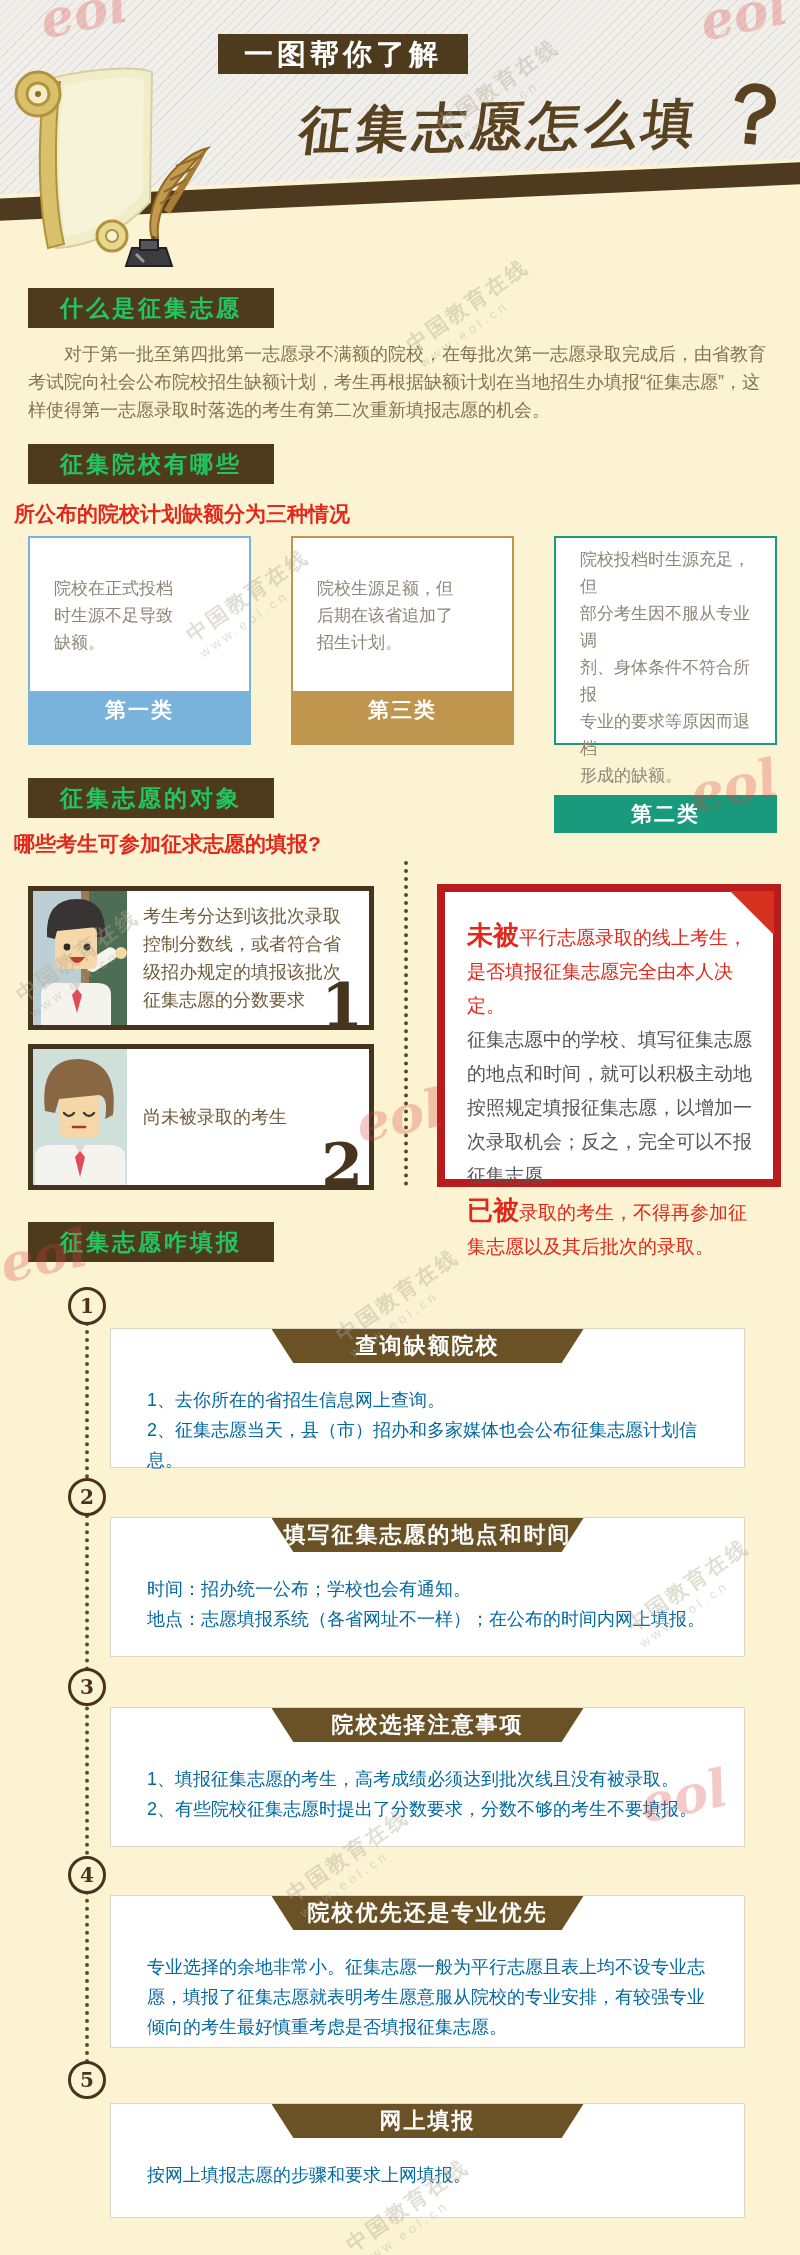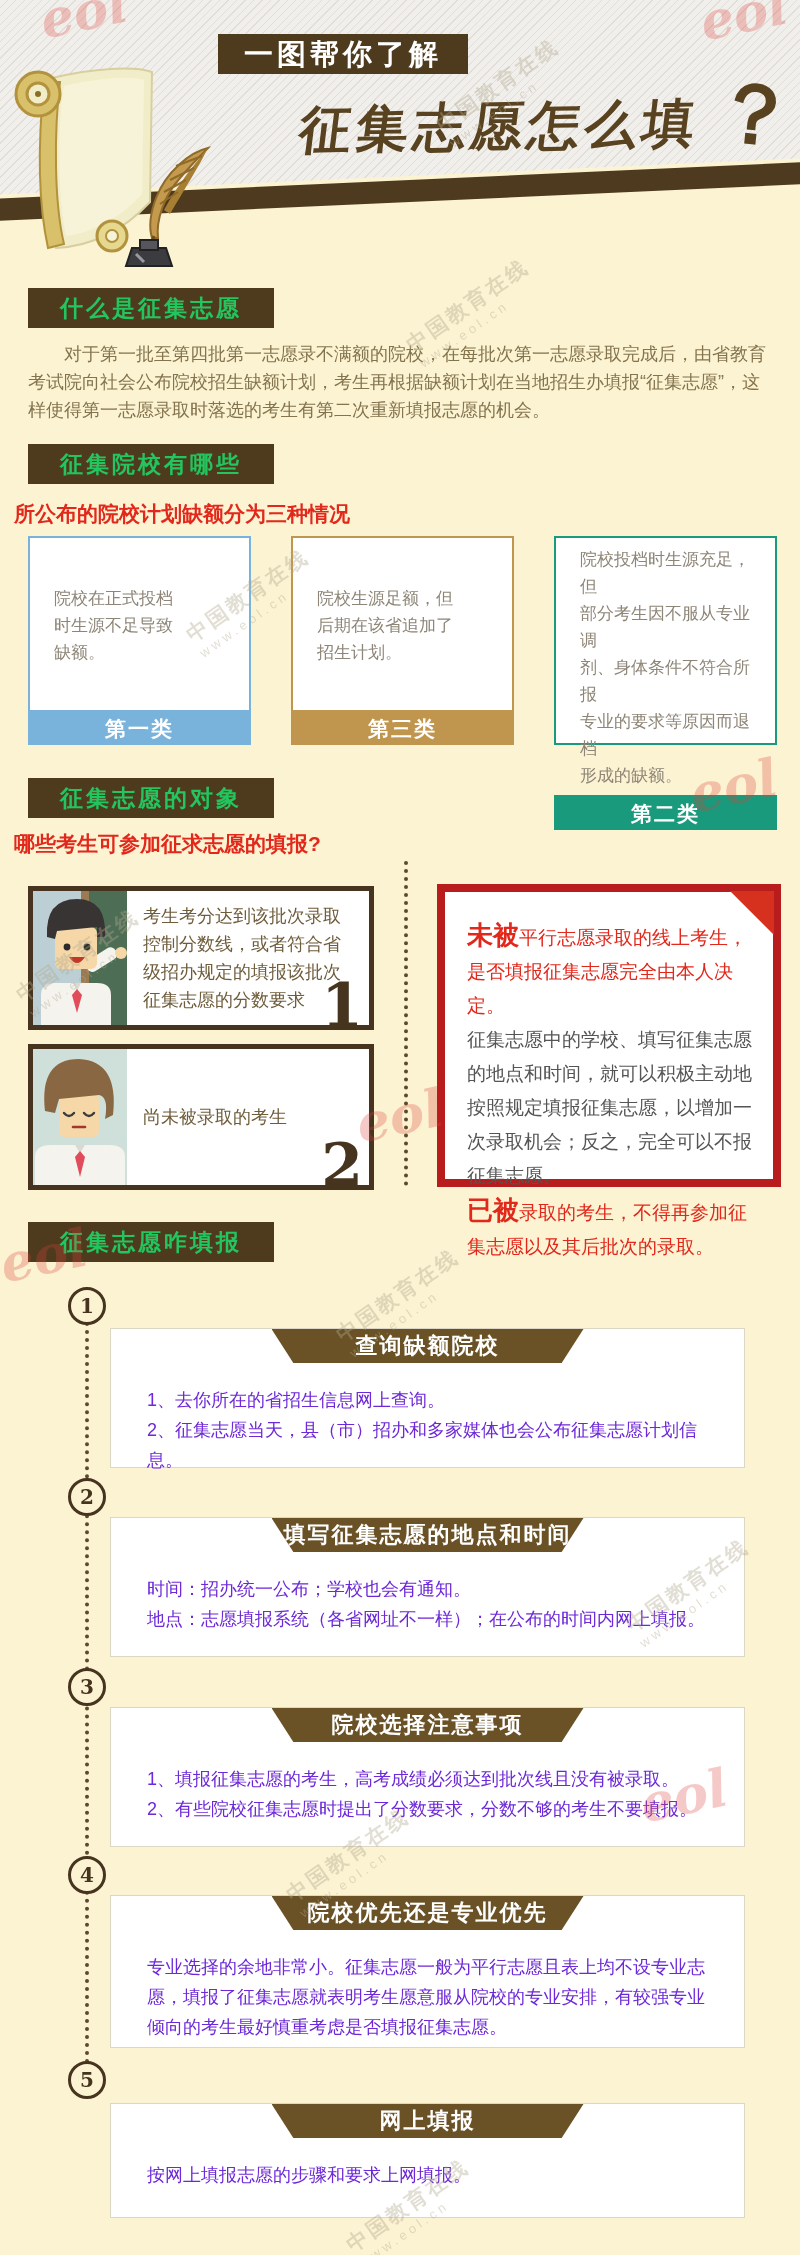--- a/index.html
+++ b/index.html
@@ -63,21 +63,21 @@
   
   .cats { position:absolute; left:28px; top:536px; width:750px; height:209px;
           display:flex; gap:40px; z-index:2; }
   .cat { width:223px; background:#fff; border:2px solid; display:flex;
          flex-direction:column; }
   .cat-0 { border-color:#79B3DB; }
   .cat-1 { border-color:#199A7C; }
   .cat-2 { border-color:#C0964E; }
   .cat-body { flex:1; display:flex; align-items:center; padding:8px 24px;
               color:#8D8577; font-size:17px; line-height:27px; white-space:pre-line; }
-  .cat-foot { height:35px; line-height:38px; text-align:center; color:#fff;
+  .cat-foot { height:54px; line-height:38px; text-align:center; color:#fff;
               font-size:21px; font-weight:bold; letter-spacing:2px; margin:-2px; }
 
   
   .t-box { position:absolute; left:28px; width:346px; background:#fff;
            border:5px solid #46341F; display:flex; z-index:2; }
   .t-box .pane { width:94px; flex:0 0 94px; }
   .t-box .pane svg { display:block; width:100%; height:100%; }
   .t-text { flex:1; display:flex; align-items:center; padding:6px 14px 6px 16px;
             color:#6E5C3B; font-size:18px; line-height:28px; white-space:pre-line;
             position:relative; }
@@ -102,21 +102,21 @@
   .step-circle { position:absolute; left:68px; width:38px; height:38px;
                  border-radius:50%; background:#FBF3D2; border:3px solid #46341F;
                  color:#46341F; font-size:20px; font-weight:bold; text-align:center;
                  line-height:32px; z-index:2; font-family:"DejaVu Serif",serif; }
   .step-card { position:absolute; left:110px; width:635px; background:#fff;
                border:1px solid #DCD6C4; z-index:2; }
   .step-banner { width:312px; height:34px; margin:0 auto; background:#6A5226;
                  clip-path:polygon(0 0,100% 0,93% 100%,7% 100%);
                  color:#fff; font-size:22px; font-weight:bold; letter-spacing:2px;
                  text-align:center; line-height:34px; }
-  .step-body { padding:22px 30px 14px 36px; color:#6d28d9; font-size:18px;
+  .step-body { padding:22px 30px 14px 36px; color:#0369a1; font-size:18px;
                line-height:30px; }
 </style>
 </head>
 <body>
 
 <div id="page">
 
   <div class="header">
     <div class="header-stripes"></div>
     <div class="header-band"></div>

